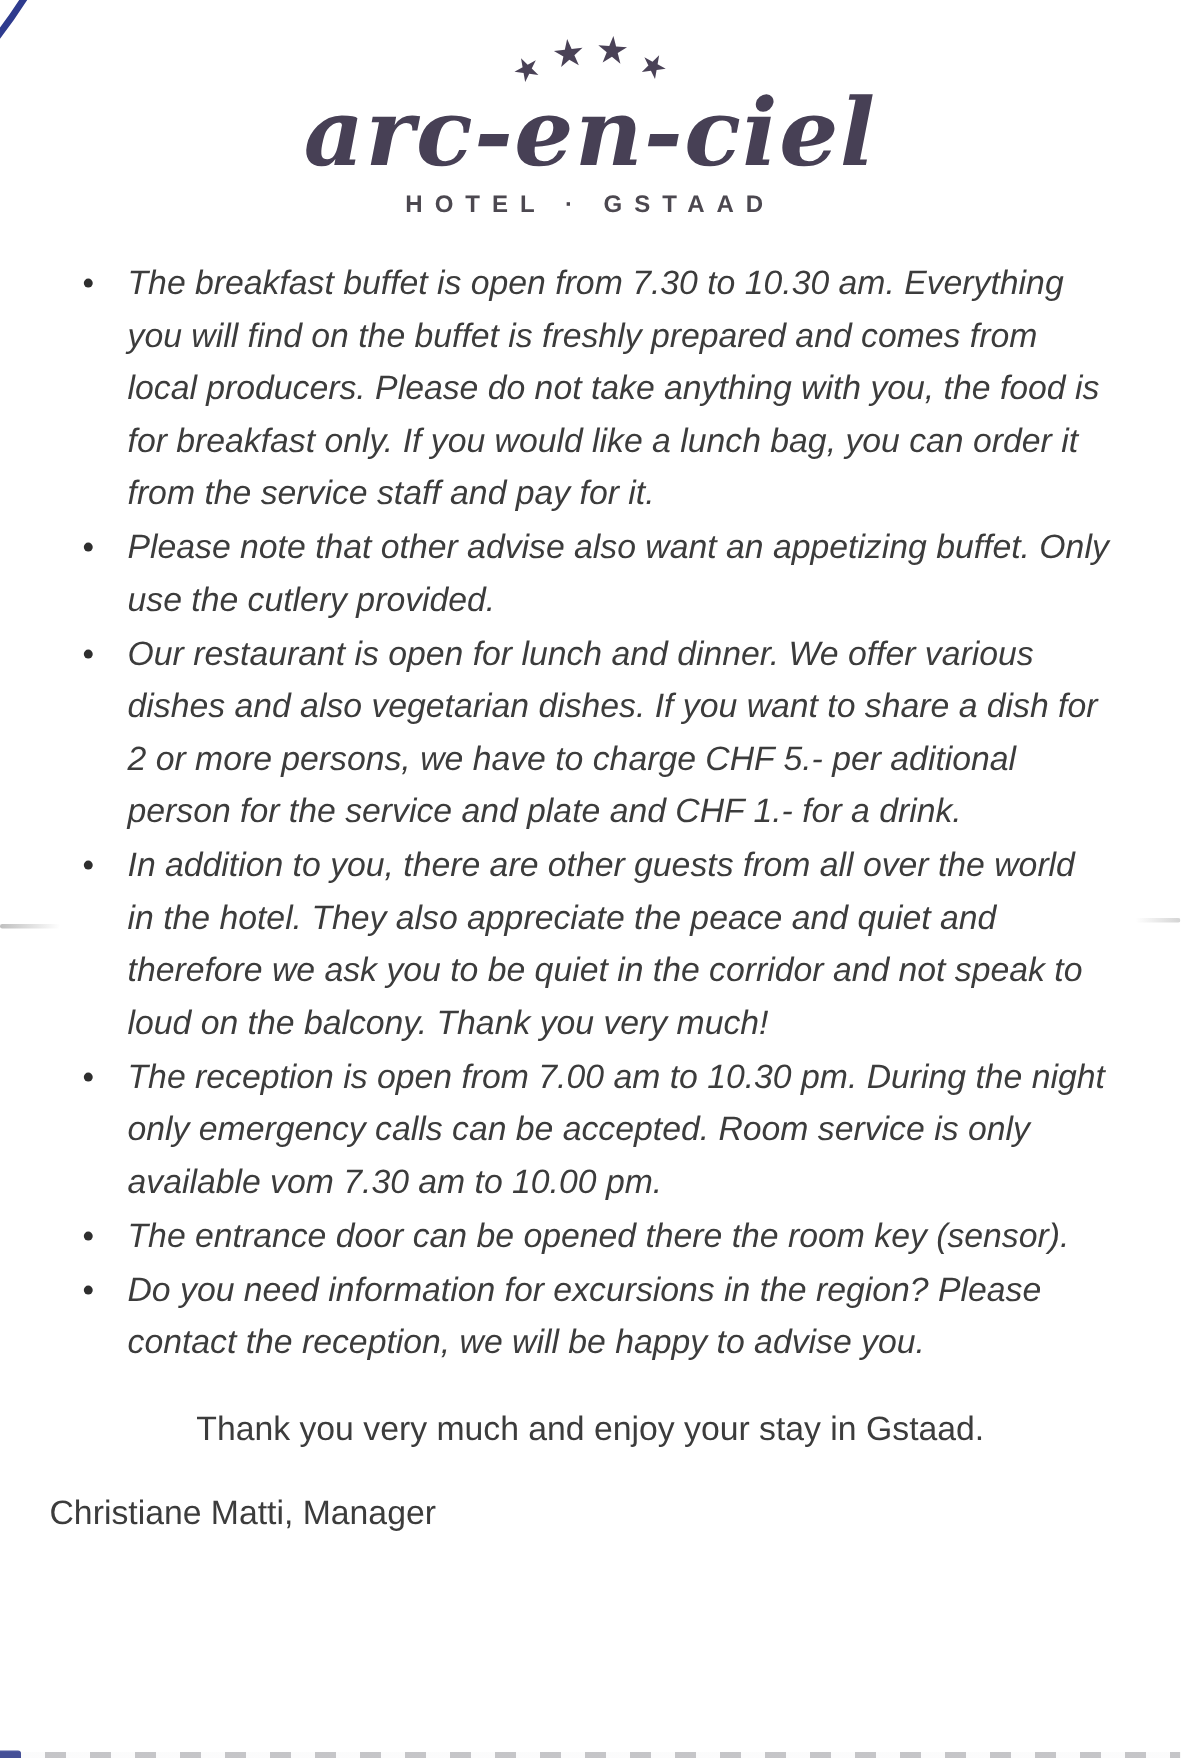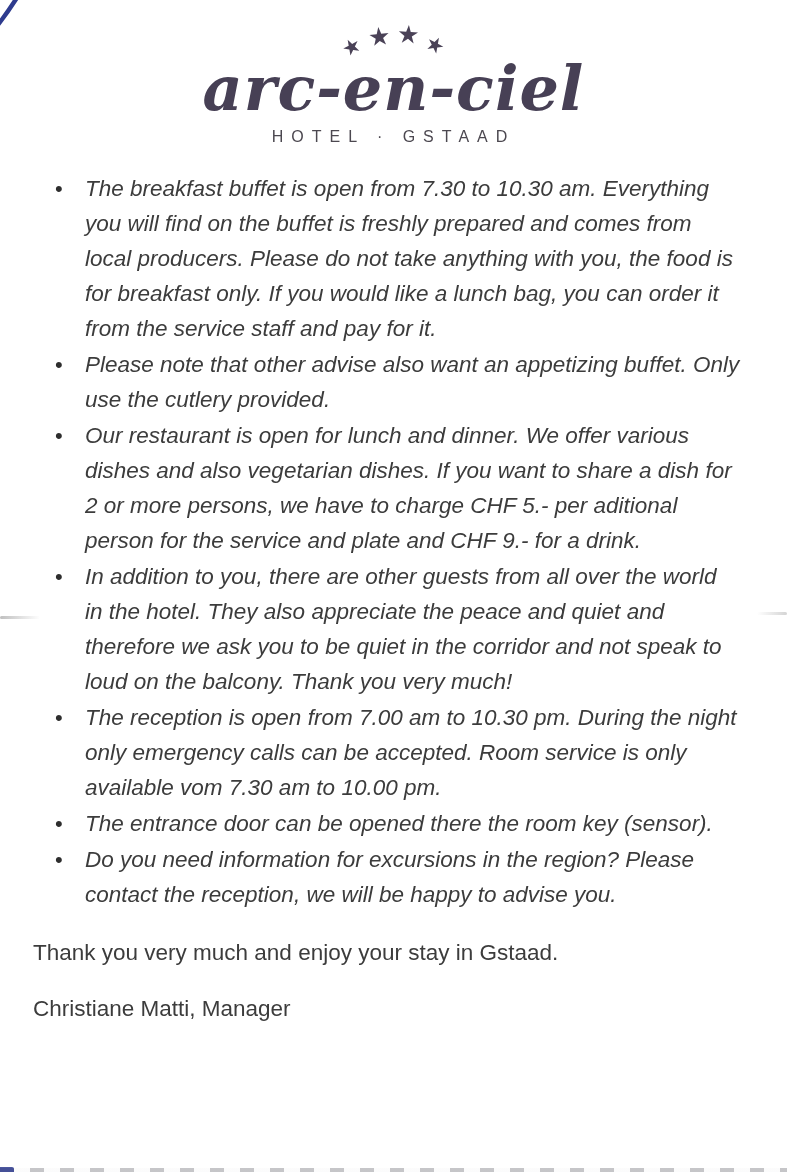--- a/index.html
+++ b/index.html
@@ -42,35 +42,35 @@
   .star.s4{font-size:21px;transform:translateY(14px) rotate(28deg);}
   .script-name{
     margin-top:-8px;
     font-family:"DejaVu Serif","Liberation Serif",serif;
     font-style:italic;font-weight:bold;
     font-size:62px;line-height:66px;
     color:#474055;letter-spacing:1px;
   }
   .hotel-sub{
     margin-top:6px;
-    font-size:16px;font-weight:normal;
+    font-size:16px;font-weight:bold;
     letter-spacing:8px;color:#4c4850;
   }
   
   .body{padding:0 33px;font-size:22.5px;line-height:35px;}
   .salutation{margin-top:42px;}
   .intro{margin-top:27px;width:712px;}
   ul.rules{list-style:none;margin:25px 0 0 0;padding:0;}
   ul.rules li{display:flex;margin:0 0 1px 0;}
   .dot{
     flex:0 0 30px;margin-left:22px;
     font-size:22px;line-height:35px;color:#2e2e2e;
   }
   .rule-text{width:655px;font-style:italic;}
-  .closing{margin-top:23px;}
+  .closing{margin-top:23px;text-align:center;}
   .signature{margin-top:21px;}
 </style>
 </head>
 <body>
 
 <div class="page">
 
   <svg class="corner-arc" width="40" height="40" viewBox="0 0 40 40">
     <path d="M -3 26 Q 8 12 18 -4" fill="none" stroke="#2e3b8e" stroke-width="4.5" stroke-linecap="round"></path>
   </svg>
@@ -96,21 +96,21 @@
       <li>
         <span class="dot">•</span>
         <span class="rule-text">The breakfast buffet is open from 7.30 to 10.30 am. Everything you will find on the buffet is freshly prepared and comes from local producers. Please do not take anything with you, the food is for breakfast only. If you would like a lunch bag, you can order it from the service staff and pay for it.</span>
       </li>
       <li>
         <span class="dot">•</span>
         <span class="rule-text">Please note that other advise also want an appetizing buffet. Only use the cutlery provided.</span>
       </li>
       <li>
         <span class="dot">•</span>
-        <span class="rule-text">Our restaurant is open for lunch and dinner. We offer various dishes and also vegetarian dishes. If you want to share a dish for 2 or more persons, we have to charge CHF 5.- per aditional person for the service and plate and CHF 9.- for a drink.</span>
+        <span class="rule-text">Our restaurant is open for lunch and dinner. We offer various dishes and also vegetarian dishes. If you want to share a dish for 2 or more persons, we have to charge CHF 5.- per aditional person for the service and plate and CHF 1.- for a drink.</span>
       </li>
       <li>
         <span class="dot">•</span>
         <span class="rule-text">In addition to you, there are other guests from all over the world in the hotel. They also appreciate the peace and quiet and therefore we ask you to be quiet in the corridor and not speak to loud on the balcony. Thank you very much!</span>
       </li>
       <li>
         <span class="dot">•</span>
         <span class="rule-text">The reception is open from 7.00 am to 10.30 pm. During the night only emergency calls can be accepted. Room service is only available vom 7.30 am to 10.00 pm.</span>
       </li>
       <li>

